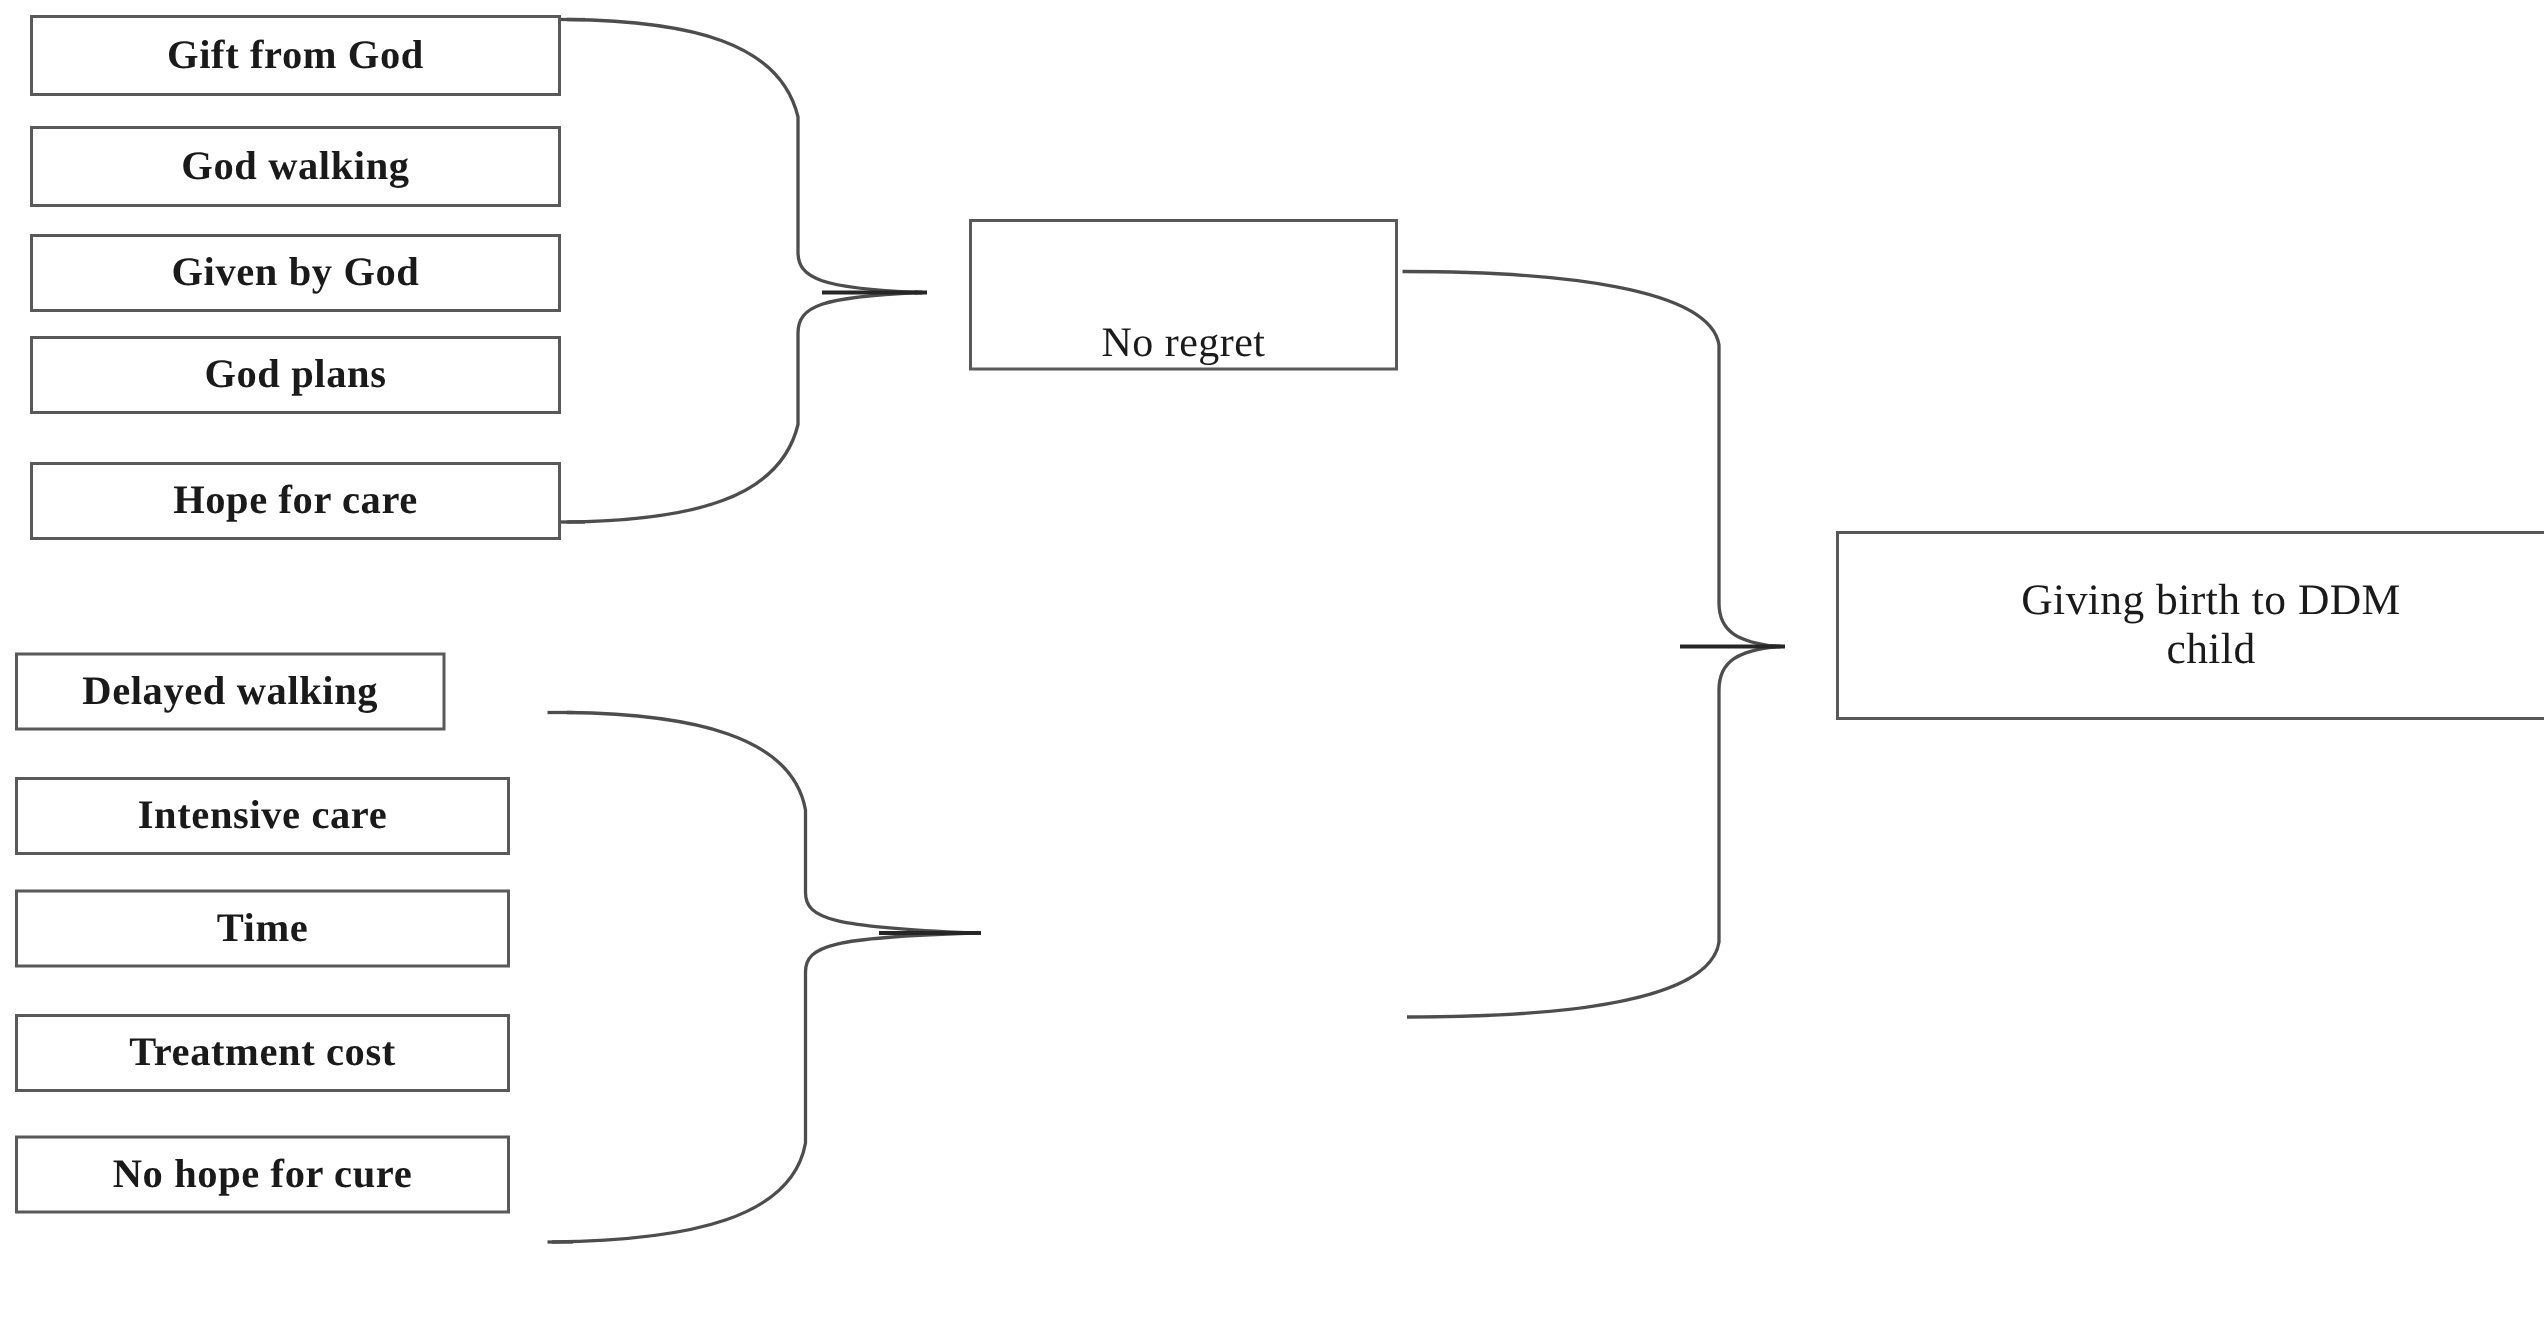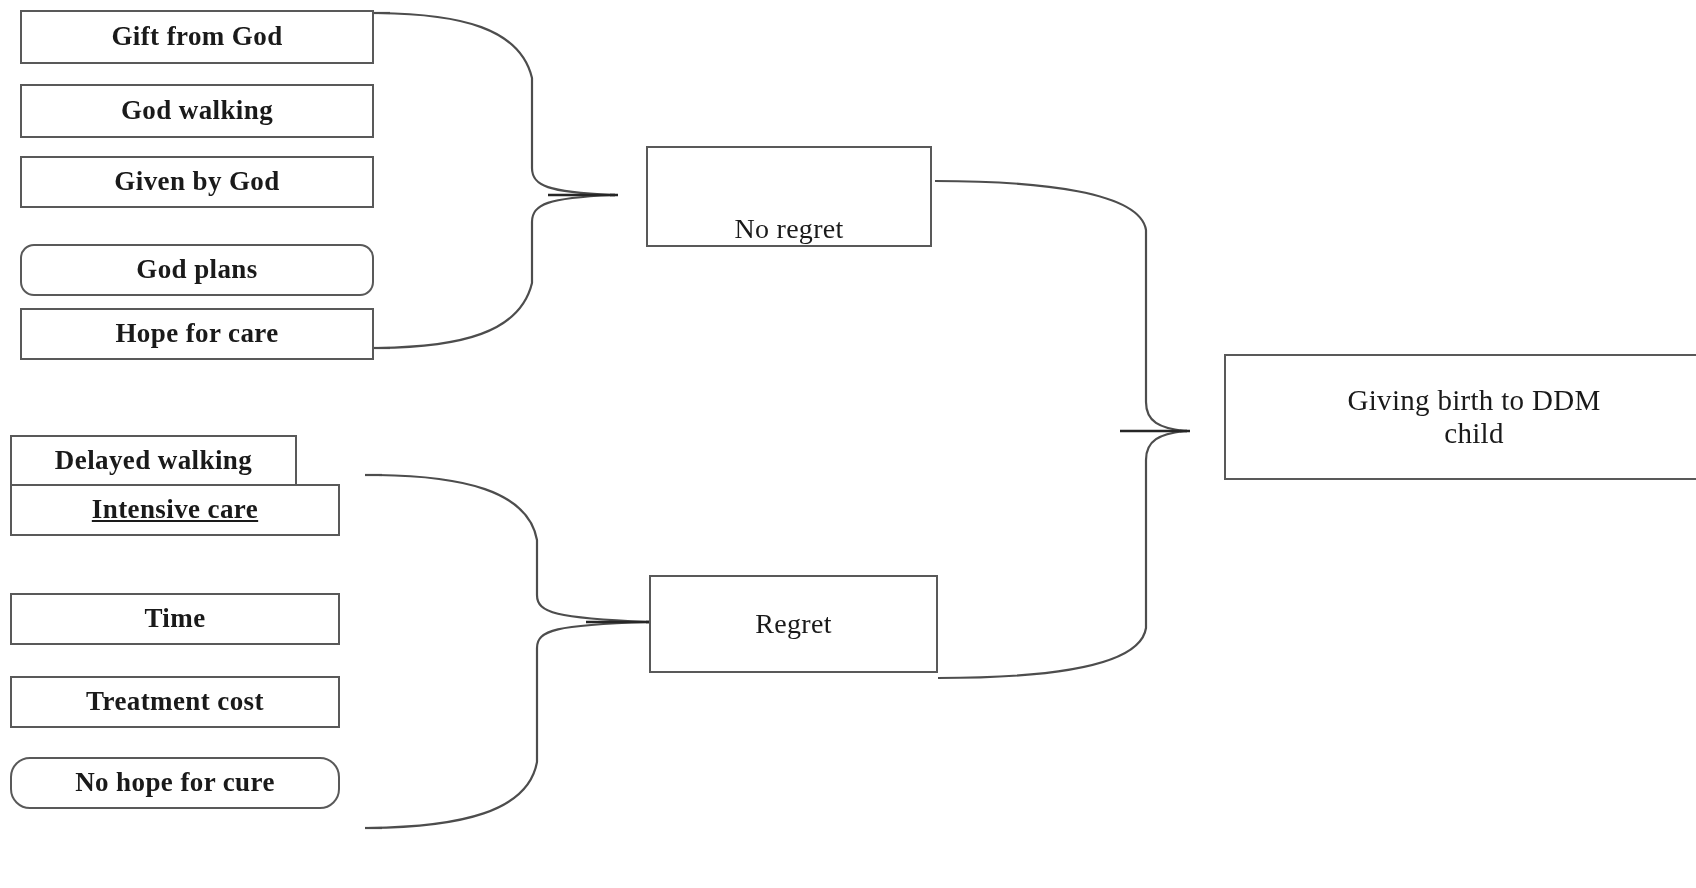--- a/index.html
+++ b/index.html
@@ -113,55 +113,52 @@
   </div>
 
   <div class="node leaf" style="left:20px; top:84px; width:354px; height:54px;">
     <span class="node-label">God walking</span>
   </div>
 
   <div class="node leaf" style="left:20px; top:156px; width:354px; height:52px;">
     <span class="node-label">Given by God</span>
   </div>
 
-  <div class="node leaf" style="left:20px; top:244px; width:354px; height:52px;border-radius:14px;">
+  <div class="node leaf" style="left:20px; top:224px; width:354px; height:52px;">
     <span class="node-label">God plans</span>
   </div>
 
   <div class="node leaf" style="left:20px; top:308px; width:354px; height:52px;">
     <span class="node-label">Hope for care</span>
   </div>
 
   <div class="node leaf" style="left:10px; top:435px; width:287px; height:52px;">
     <span class="node-label">Delayed walking</span>
   </div>
 
-  <div class="node leaf" style="left:10px; top:484px; width:330px; height:52px;text-decoration:underline;">
+  <div class="node leaf" style="left:10px; top:518px; width:330px; height:52px;">
     <span class="node-label">Intensive care</span>
   </div>
 
   <div class="node leaf" style="left:10px; top:593px; width:330px; height:52px;">
     <span class="node-label">Time</span>
   </div>
 
   <div class="node leaf" style="left:10px; top:676px; width:330px; height:52px;">
     <span class="node-label">Treatment cost</span>
   </div>
 
-  <div class="node leaf" style="left:10px; top:757px; width:330px; height:52px;border-radius:20px;">
+  <div class="node leaf" style="left:10px; top:757px; width:330px; height:52px;">
     <span class="node-label">No hope for cure</span>
   </div>
 
   <div class="node branch" style="left:646px; top:146px; width:286px; height:101px;align-items:flex-end;">
     <span class="node-label">No regret</span>
   </div>
 
-  <div class="node branch" style="left:649px; top:575px; width:289px; height:98px;">
-    <span class="node-label">Regret</span>
-  </div>
 
   <div class="node root" style="left:1183px; top:354px; width:500px; height:126px;">
     <span class="node-label">
       <span>Giving birth to DDM</span><br>
       <span>child</span>
     </span>
   </div>
 
 </div>
 

